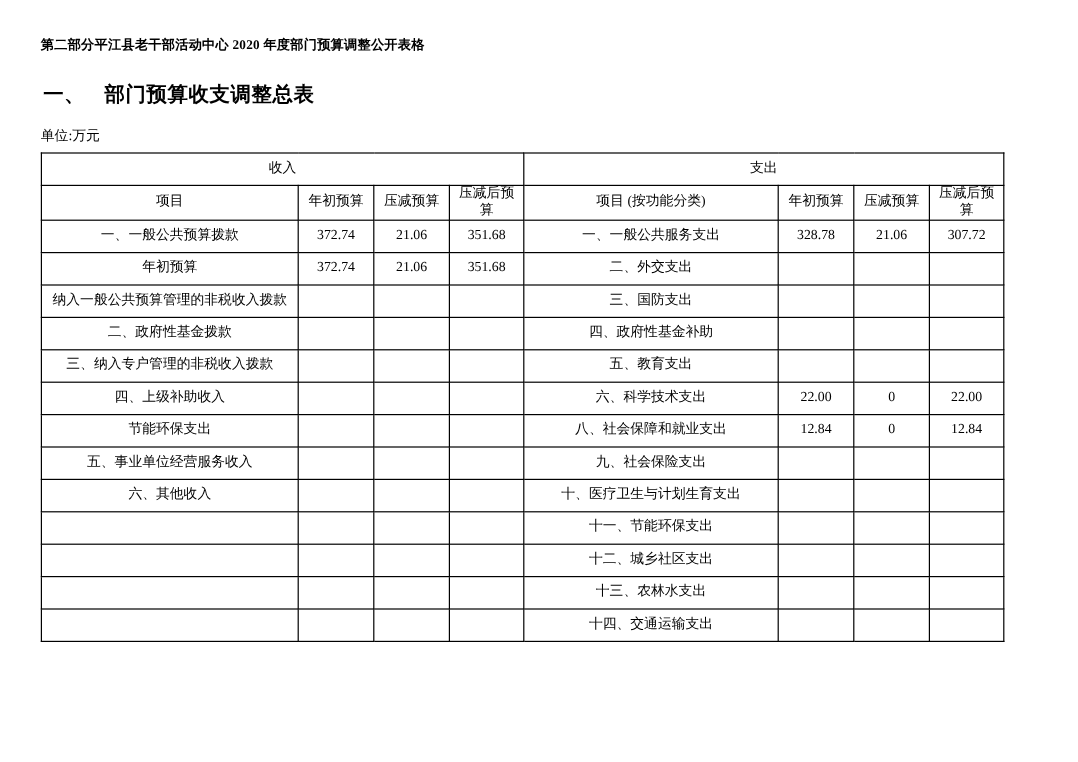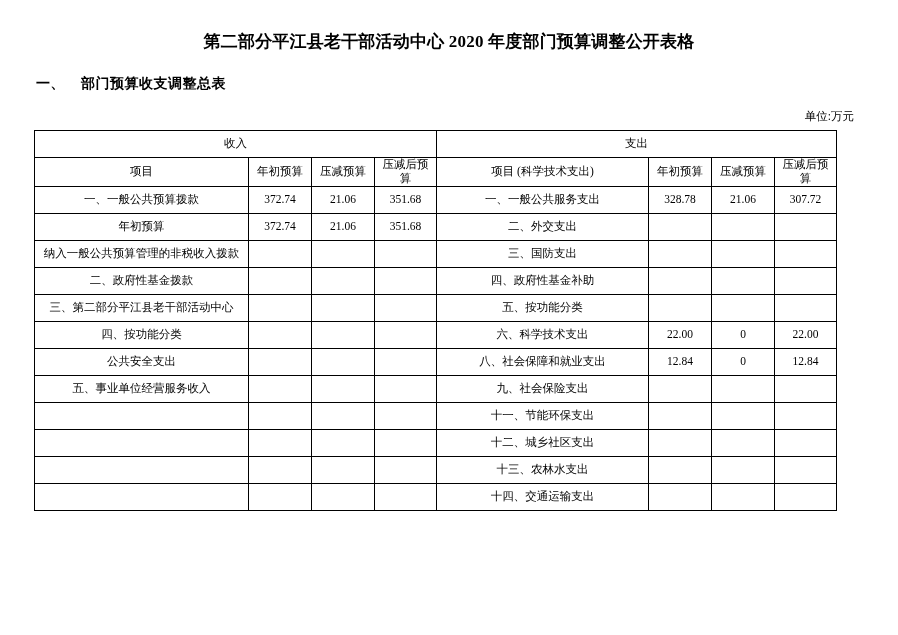--- a/index.html
+++ b/index.html
@@ -15,38 +15,37 @@
     overflow: hidden;
   }
   .page {
     position: relative;
     width: 898px;
     height: 635px;
     box-sizing: border-box;
     padding: 0 34px;
   }
   .doc-title {
-    text-align: center;
-    font-size: 17px;
+    text-align: left;
+    font-size: 11px;
     font-weight: bold;
     margin-top: 30px;
     letter-spacing: 0.2px;
   }
   .section-heading {
-    font-size: 14px;
+    font-size: 17px;
     font-weight: bold;
     margin-top: 22px;
     margin-left: 2px;
     letter-spacing: 0.5px;
   }
   .section-heading .num {
     margin-right: 16px;
   }
   .unit-line {
-    text-align: right;
     font-size: 11.5px;
     margin-top: 16px;
     margin-right: 10px;
   }
   table.budget {
     border-collapse: collapse;
     width: 768px;
     margin-top: 6px;
     table-layout: fixed;
   }
@@ -105,21 +104,21 @@
     <tbody id="table-body">
       <tr>
         <td class="group-head" colspan="4">收入</td>
         <td class="group-head" colspan="4">支出</td>
       </tr>
       <tr>
         <td class="col-head">项目</td>
         <td class="col-head">年初预算</td>
         <td class="col-head">压减预算</td>
         <td class="col-head">压减后预算</td>
-        <td class="col-head">项目 (科学技术支出)</td>
+        <td class="col-head">项目 (按功能分类)</td>
         <td class="col-head">年初预算</td>
         <td class="col-head">压减预算</td>
         <td class="col-head">压减后预算</td>
       </tr>
     <tr>
           <td class="item-name">一、一般公共预算拨款</td>
           <td class="num">372.74</td>
           <td class="num">21.06</td>
           <td class="num">351.68</td>
           <td class="item-name">一、一般公共服务支出</td>
@@ -151,60 +150,70 @@
           <td class="item-name">二、政府性基金拨款</td>
           <td class="num"></td>
           <td class="num"></td>
           <td class="num"></td>
           <td class="item-name">四、政府性基金补助</td>
           <td class="num"></td>
           <td class="num"></td>
           <td class="num"></td>
         </tr>
         <tr>
-          <td class="item-name">三、第二部分平江县老干部活动中心</td>
-          <td class="num"></td>
-          <td class="num"></td>
-          <td class="num"></td>
-          <td class="item-name">五、按功能分类</td>
-          <td class="num"></td>
-          <td class="num"></td>
-          <td class="num"></td>
-        </tr>
-        <tr>
-          <td class="item-name">四、按功能分类</td>
+          <td class="item-name">三、纳入专户管理的非税收入拨款</td>
+          <td class="num"></td>
+          <td class="num"></td>
+          <td class="num"></td>
+          <td class="item-name">五、教育支出</td>
+          <td class="num"></td>
+          <td class="num"></td>
+          <td class="num"></td>
+        </tr>
+        <tr>
+          <td class="item-name">四、上级补助收入</td>
           <td class="num"></td>
           <td class="num"></td>
           <td class="num"></td>
           <td class="item-name">六、科学技术支出</td>
           <td class="num">22.00</td>
           <td class="num">0</td>
           <td class="num">22.00</td>
         </tr>
         <tr>
-          <td class="item-name">公共安全支出</td>
+          <td class="item-name">节能环保支出</td>
           <td class="num"></td>
           <td class="num"></td>
           <td class="num"></td>
           <td class="item-name">八、社会保障和就业支出</td>
           <td class="num">12.84</td>
           <td class="num">0</td>
           <td class="num">12.84</td>
         </tr>
         <tr>
           <td class="item-name">五、事业单位经营服务收入</td>
           <td class="num"></td>
           <td class="num"></td>
           <td class="num"></td>
           <td class="item-name">九、社会保险支出</td>
           <td class="num"></td>
           <td class="num"></td>
           <td class="num"></td>
         </tr>
         <tr>
+          <td class="item-name">六、其他收入</td>
+          <td class="num"></td>
+          <td class="num"></td>
+          <td class="num"></td>
+          <td class="item-name">十、医疗卫生与计划生育支出</td>
+          <td class="num"></td>
+          <td class="num"></td>
+          <td class="num"></td>
+        </tr>
+        <tr>
           <td class="item-name"></td>
           <td class="num"></td>
           <td class="num"></td>
           <td class="num"></td>
           <td class="item-name">十一、节能环保支出</td>
           <td class="num"></td>
           <td class="num"></td>
           <td class="num"></td>
         </tr>
         <tr>

